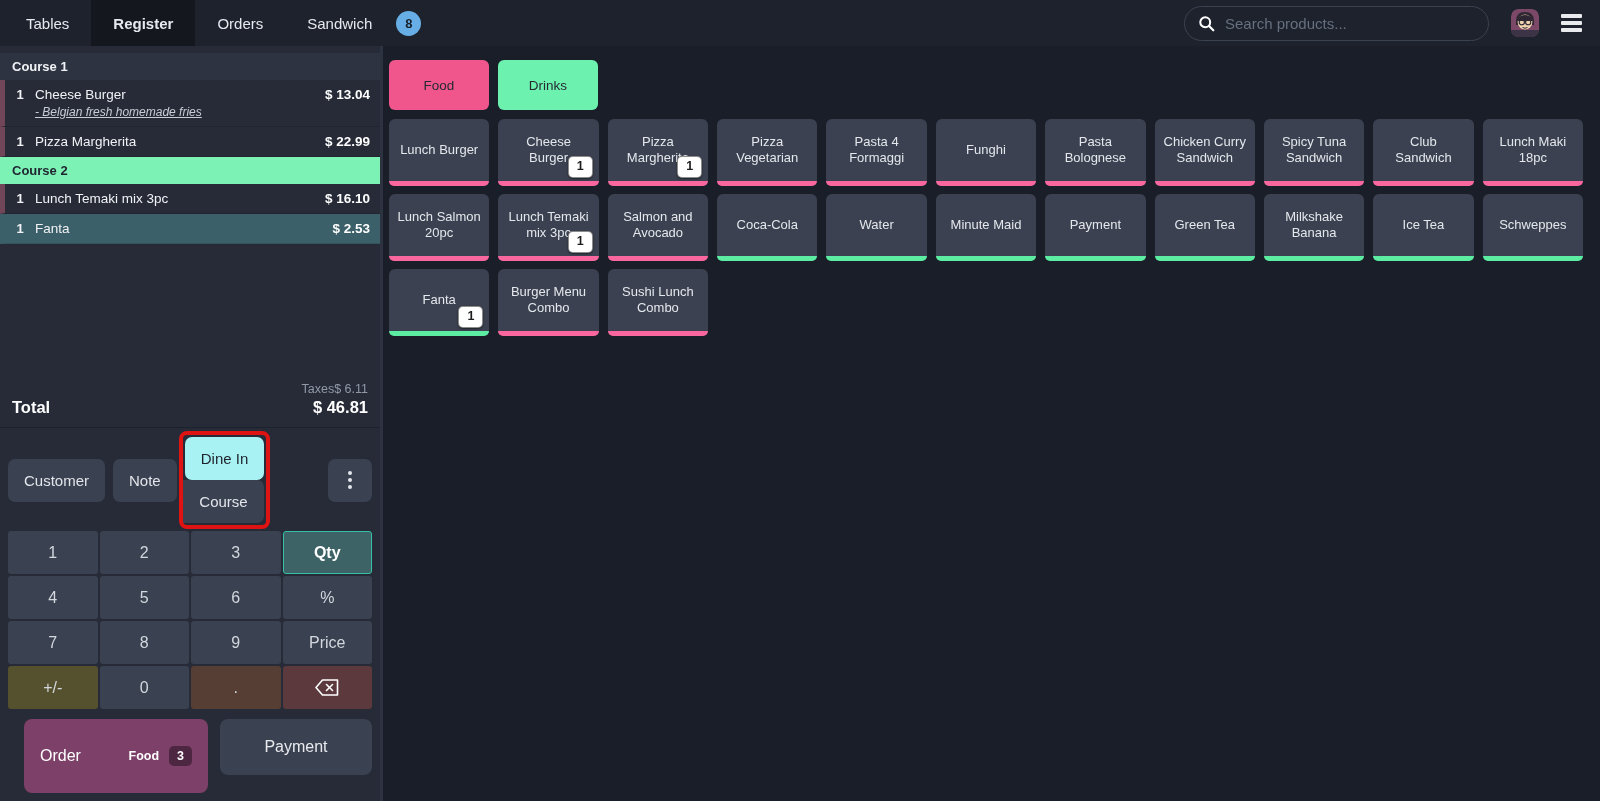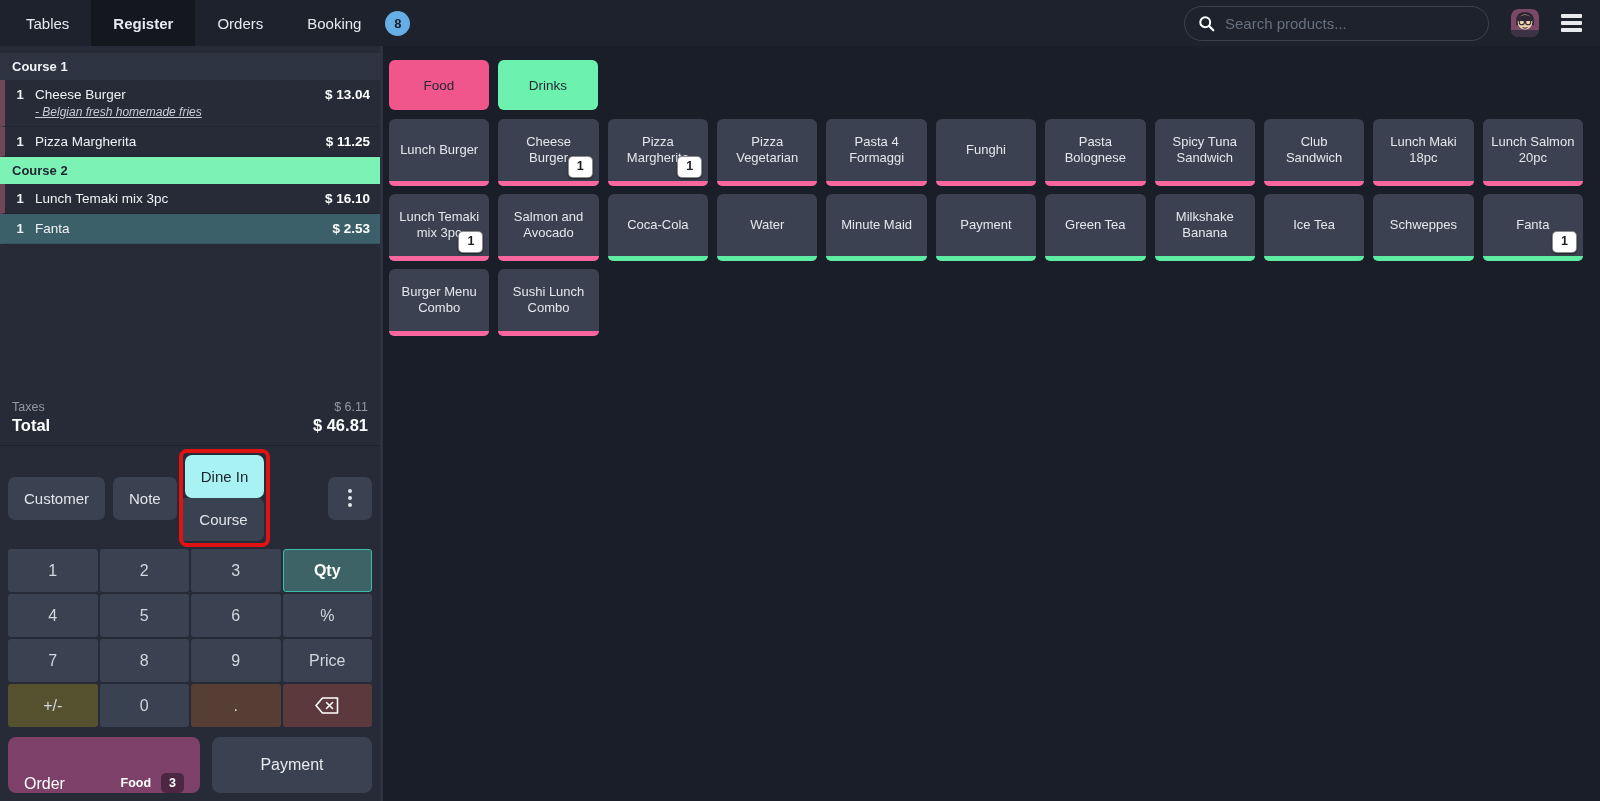--- a/index.html
+++ b/index.html
@@ -65,21 +65,21 @@
     border-bottom:1px solid rgba(0,0,0,0.12);
   }
   .order-line.selected { border-left-color:transparent; background:#3c6069; }
   .ol-qty { text-align:center; font-size:13px; font-weight:700; color:#f0f2f5; }
   .ol-name { font-size:13.5px; color:#f0f2f5; }
   .ol-note { grid-column:2; font-size:12px; font-style:italic; color:#c9cdd6; margin-top:3px;text-decoration:underline; }
   .ol-price { font-size:13.5px; font-weight:700; color:#ffffff; padding-left:8px; }
 
   
   .totals { padding:6px 12px 10px 12px; }
-  .tax-row { display:flex; justify-content:space-between; font-size:12.5px; color:#9299a6; }
+  .tax-row { display:flex; justify-content:flex-end; font-size:12.5px; color:#9299a6; }
   .total-row { display:flex; justify-content:space-between; font-size:16.5px; font-weight:700; color:#ffffff; margin-top:2px;gap:30px; }
 
   
   .controls {
     display:flex; align-items:center; gap:8px; padding:9px 8px 6px 8px;
     border-top:1px solid #1c212b;
   }
   .ctl-btn {
     background:#3a4150; color:#e2e5ea; border:none; border-radius:7px;
     height:43px; padding:0 16px; font-size:15px; cursor:pointer;
@@ -104,23 +104,23 @@
     display:flex; align-items:center; justify-content:center;
   }
   .np-selected { background:#3d6366; border:1px solid #37bfa8; color:#ffffff; font-weight:700; }
   .np-sign { background:#55502d; }
   .np-dot  { background:#573e35; }
   .np-backspace { background:#5c393c; }
 
   
   .actions { display:flex; gap:12px; padding:10px 8px 8px 8px; }
   .order-btn {
-    flex:1; height:56px; background:#7d4069; border:none; border-radius:8px;
-    display:flex; align-items:flex-end; justify-content:space-between; padding:0 16px;
-    color:#ffffff; cursor:pointer; font-family:"Liberation Sans",sans-serif;
+    flex:1; height:74px; background:#7d4069; border:none; border-radius:8px;
+    display:flex; align-items:center; justify-content:space-between; padding:0 16px;
+    color:#ffffff; cursor:pointer; font-family:"Liberation Sans",sans-serif;margin-left:16px;
   }
   .order-btn .ob-label { font-size:16px; }
   .ob-right { display:flex; align-items:center; gap:10px; }
   .ob-cat { font-size:12.5px; font-weight:700; }
   .ob-count {
     background:#4d2742; border-radius:5px; padding:3px 8px; font-size:12.5px; font-weight:700;
   }
   .payment-btn {
     flex:1; height:56px; background:#3a4150; border:none; border-radius:8px;
     color:#e8eaee; font-size:16px; cursor:pointer; font-family:"Liberation Sans",sans-serif;
@@ -154,21 +154,21 @@
   }
 </style>
 </head>
 <body>
 
 <header class="navbar">
   <div class="nav-left">
       <div class="nav-tab">Tables</div>
       <div class="nav-tab active">Register</div>
       <div class="nav-tab">Orders</div>
-      <div class="nav-tab">Booking</div>
+      <div class="nav-tab">Sandwich</div>
       <div class="nav-badge">8</div>
     </div>
   <div class="nav-right">
     <div class="search-box">
       <svg width="17" height="17" viewBox="0 0 20 20">
         <circle cx="8.5" cy="8.5" r="5.8" fill="none" stroke="#ffffff" stroke-width="2.4"></circle>
         <line x1="13" y1="13" x2="18" y2="18" stroke="#ffffff" stroke-width="2.6" stroke-linecap="round"></line>
       </svg>
       <input type="text" placeholder="Search products..." style="">
     </div>
@@ -200,21 +200,21 @@
         <div class="course-header">Course 1</div>
         <div class="order-line">
           <span class="ol-qty">1</span>
           <span class="ol-name">Cheese Burger</span>
           <span class="ol-price">$ 13.04</span>
           <span class="ol-note">- Belgian fresh homemade fries</span>
         </div>
         <div class="order-line">
           <span class="ol-qty">1</span>
           <span class="ol-name">Pizza Margherita</span>
-          <span class="ol-price">$ 11.25</span>
+          <span class="ol-price">$ 22.99</span>
         </div>
         <div class="course-header selected">Course 2</div>
         <div class="order-line">
           <span class="ol-qty">1</span>
           <span class="ol-name">Lunch Temaki mix 3pc</span>
           <span class="ol-price">$ 16.10</span>
         </div>
         <div class="order-line selected">
           <span class="ol-qty">1</span>
           <span class="ol-name">Fanta</span>
@@ -315,20 +315,24 @@
         </div>
         <div class="product-card">
           <span>Funghi</span>
           <div class="p-stripe" style="background: rgb(249, 103, 158);"></div>
         </div>
         <div class="product-card">
           <span>Pasta Bolognese</span>
           <div class="p-stripe" style="background: rgb(249, 103, 158);"></div>
         </div>
         <div class="product-card">
+          <span>Chicken Curry Sandwich</span>
+          <div class="p-stripe" style="background: rgb(249, 103, 158);"></div>
+        </div>
+        <div class="product-card">
           <span>Spicy Tuna Sandwich</span>
           <div class="p-stripe" style="background: rgb(249, 103, 158);"></div>
         </div>
         <div class="product-card">
           <span>Club Sandwich</span>
           <div class="p-stripe" style="background: rgb(249, 103, 158);"></div>
         </div>
         <div class="product-card">
           <span>Lunch Maki 18pc</span>
           <div class="p-stripe" style="background: rgb(249, 103, 158);"></div>

